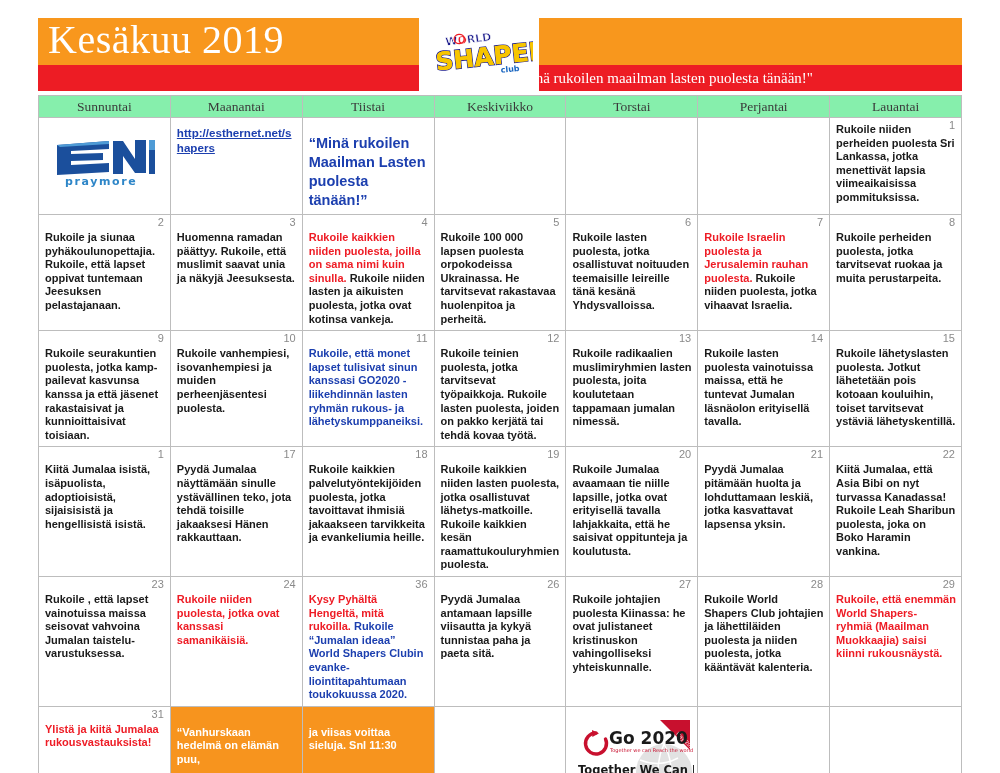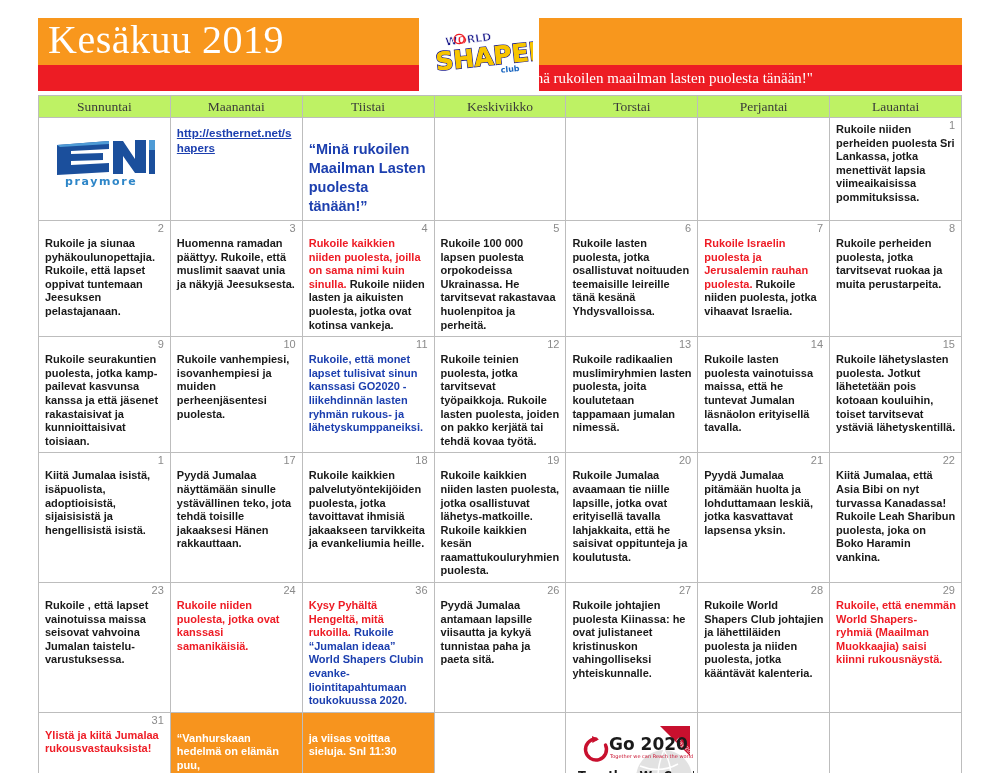--- a/index.html
+++ b/index.html
@@ -95,21 +95,21 @@
     width: 924px;
     border-collapse: collapse;
     table-layout: fixed;
   }
   .cal td, .cal th {
     border: 1px solid #bdbdbd;
     vertical-align: top;
     padding: 0;
   }
   .cal th {
-    background: #bef264;
+    background: #86efac;
     height: 22px;
     font-family: "Liberation Serif", serif;
     font-weight: normal;
     font-size: 13.5px;
     color: #3a3a3a;
     text-align: center;
     vertical-align: middle;
     border-bottom: 1px solid #bdbdbd;
   }
   .cal td { width: 132px; }
@@ -156,21 +156,21 @@
     line-height: 15px;
     display: block;
     margin-top: 4px;
     word-break: break-all;
   }
   .quote-blue {
     color: #1C3FAF;
     font-weight: bold;
     font-size: 14.5px;
     line-height: 19px;
-    margin-top: 19px;
+    margin-top: 13px;
   }
 
   
   .eni-logo { margin: 14px auto 0; display: block; }
 
   
   .go-logo { margin: 6px auto 0; display: block; }
 </style>
 </head>
 <body>

